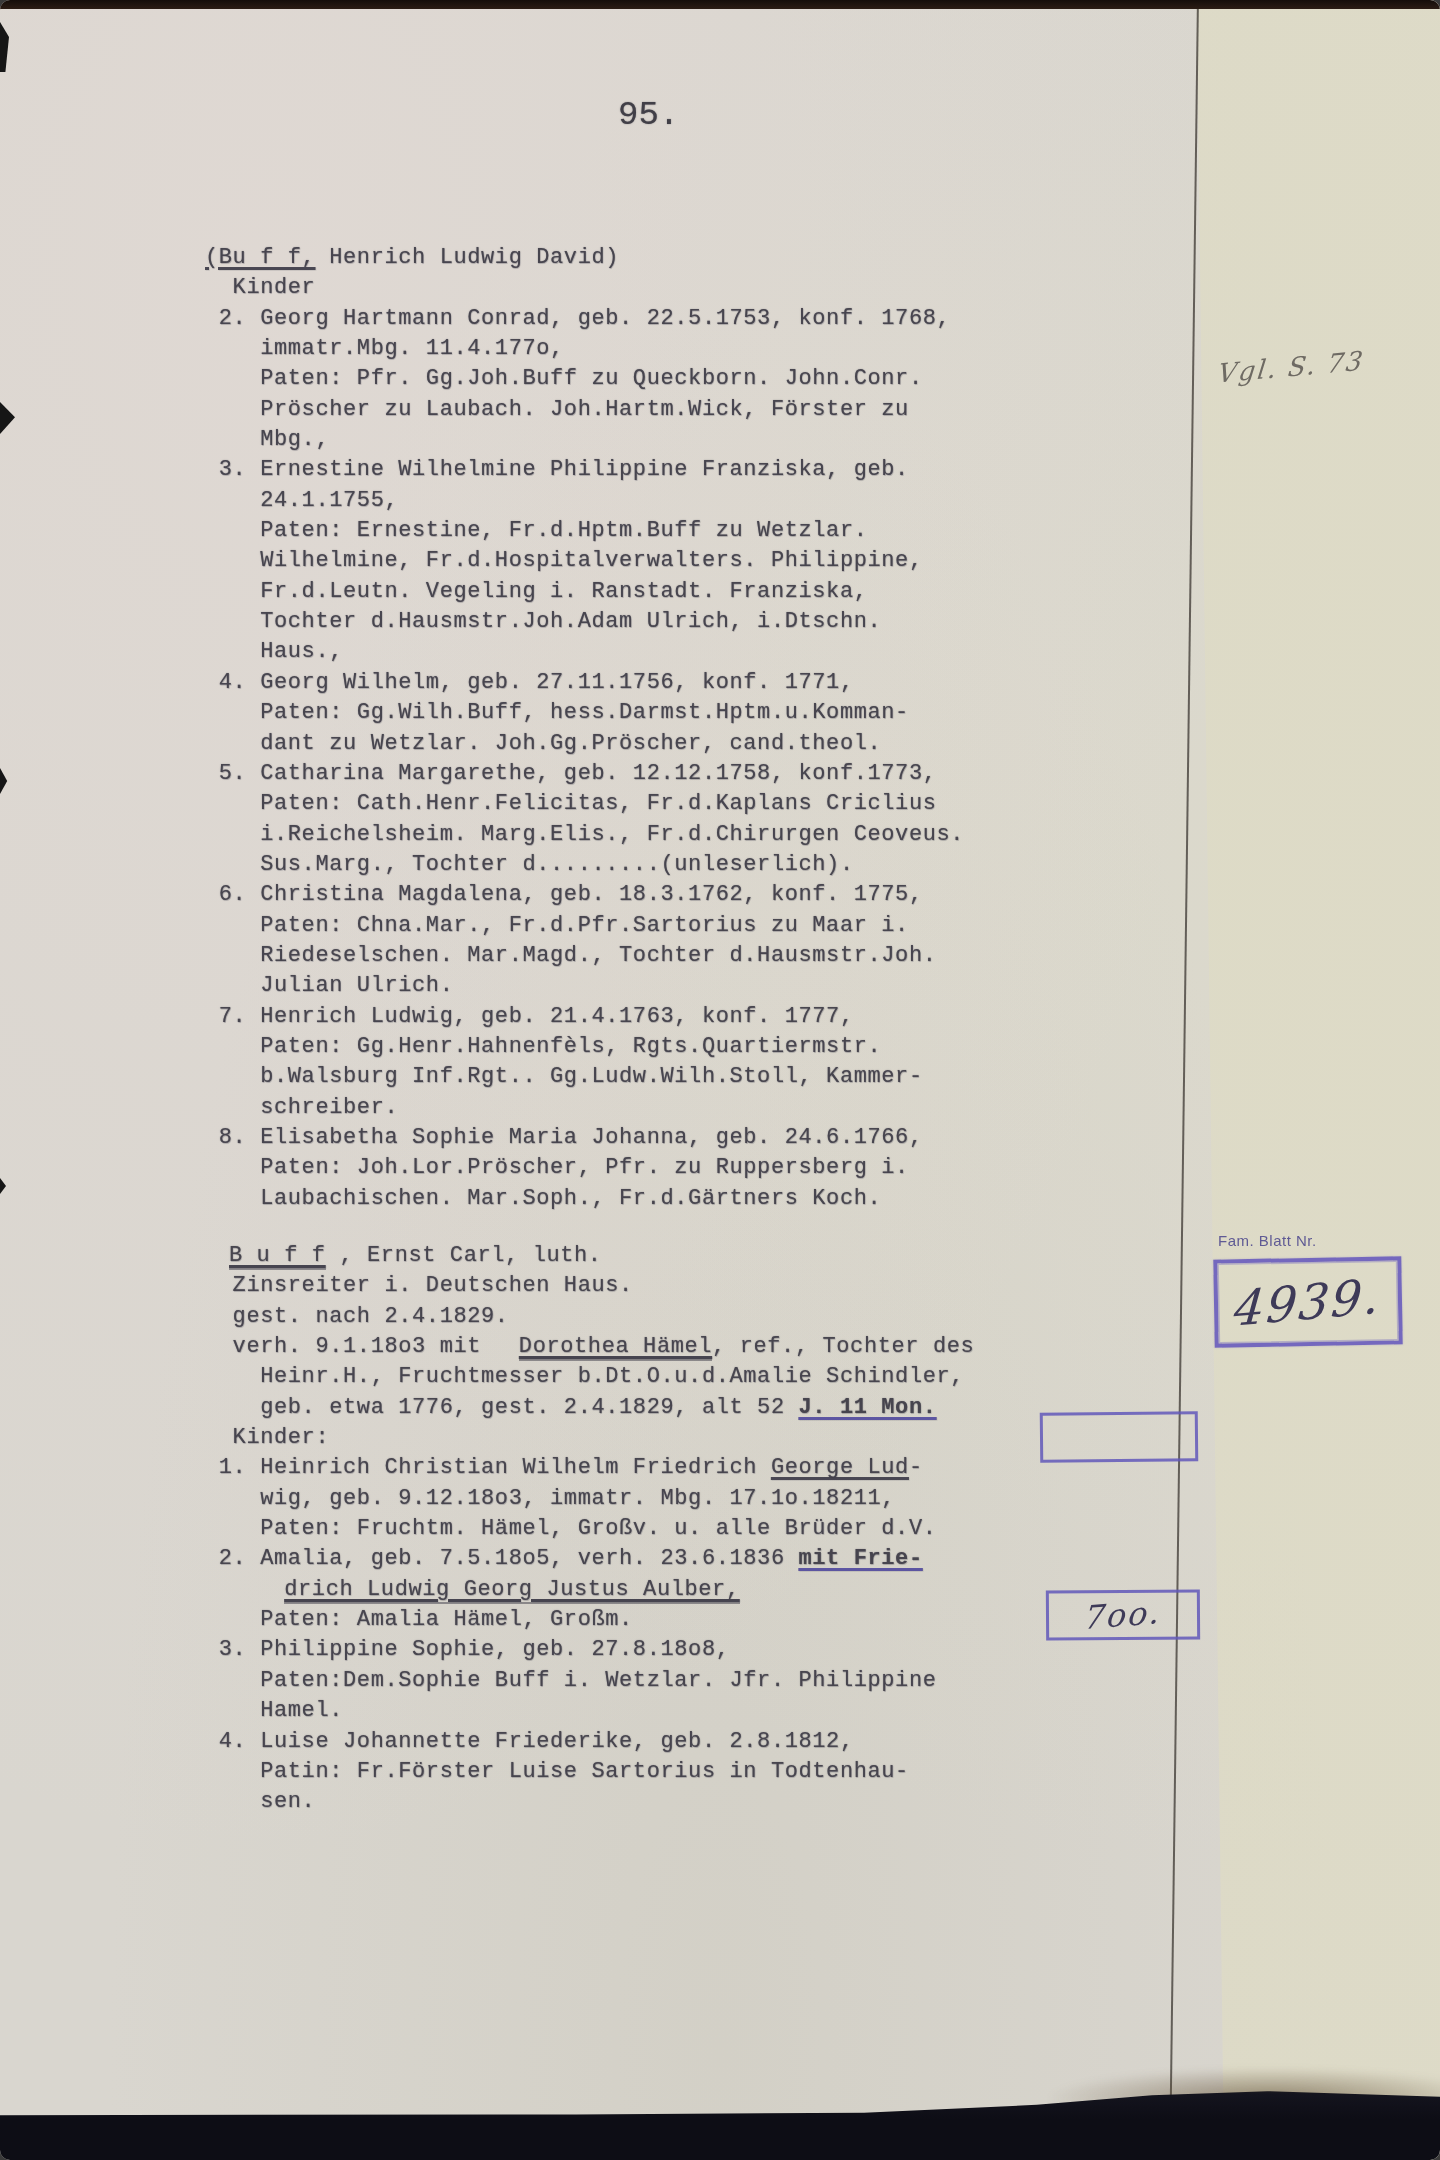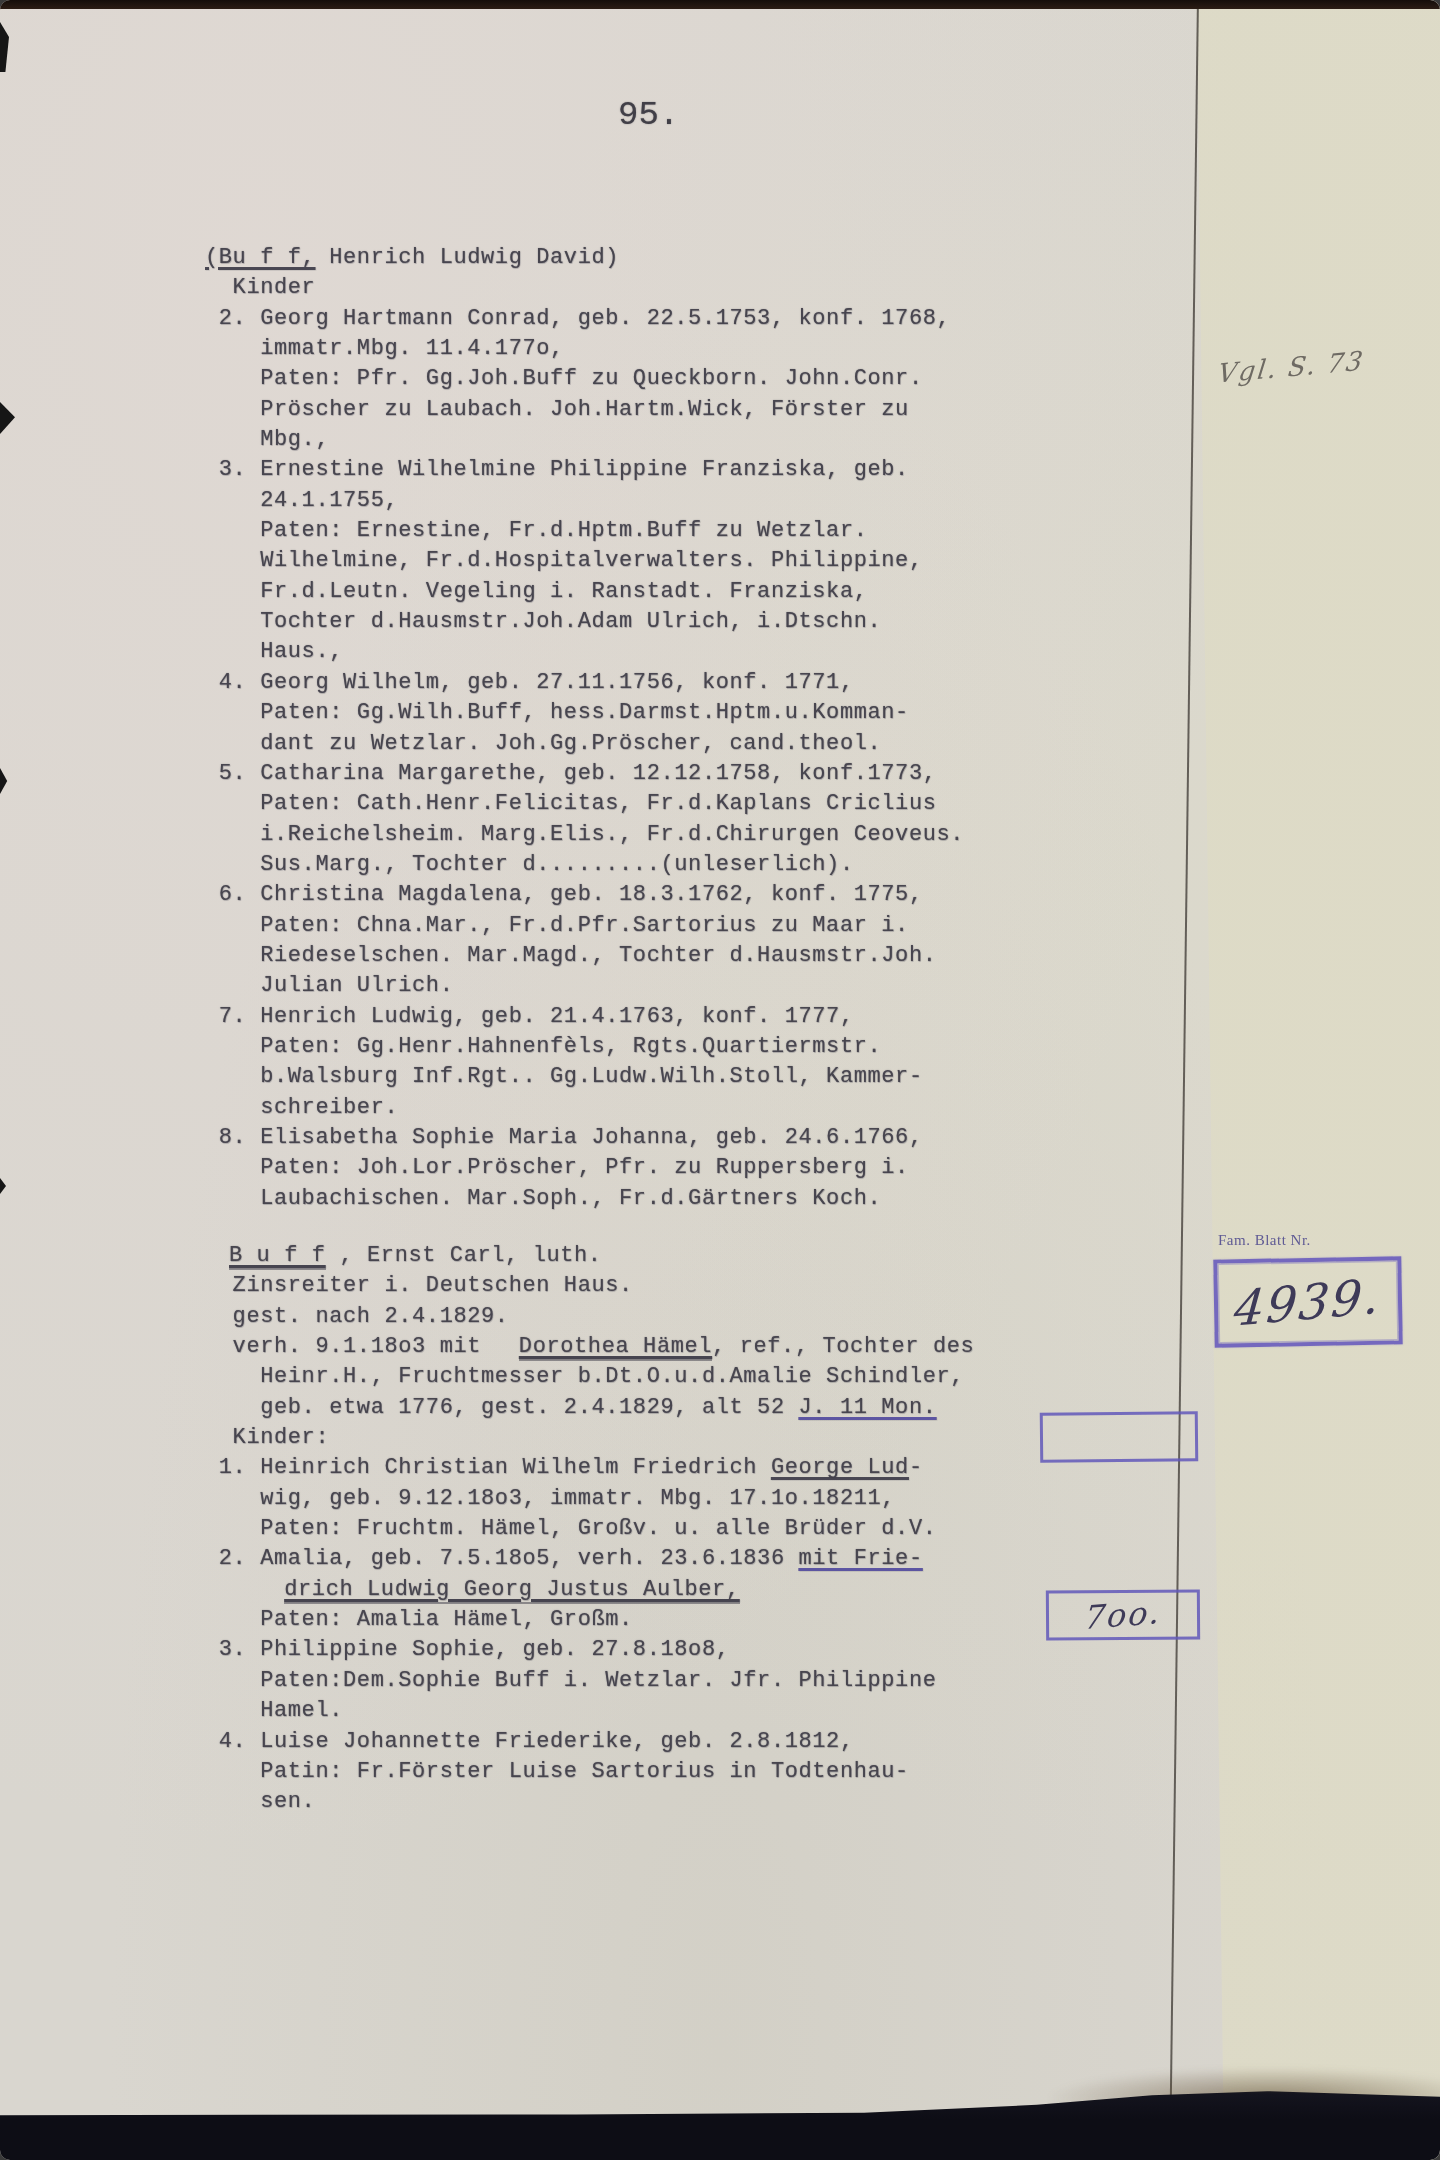--- a/index.html
+++ b/index.html
@@ -40,28 +40,28 @@
     font-family:"Liberation Mono","DejaVu Sans Mono",monospace;
     font-size:22px;line-height:30.35px;letter-spacing:0.6px;
     color:rgba(66,64,74,0.92);white-space:pre;
     text-shadow:0 0 1.2px rgba(70,68,82,0.6), 0.6px 0.6px 0 rgba(70,68,82,0.22);}
   .secA{top:243px;}
   .secB{top:1241px;}
   .tline{height:30.35px;}
   .seg-u{text-decoration:underline;text-decoration-thickness:2.5px;text-underline-offset:4px;text-decoration-color:rgba(62,60,72,0.8);}
   .seg-u2{text-decoration:underline;text-decoration-thickness:2.5px;text-underline-offset:4px;text-decoration-color:rgba(62,60,72,0.85);
     border-bottom:2px solid rgba(62,60,72,0.5);margin-left:24px;}
-  .seg-uink{text-decoration:underline;text-decoration-thickness:3px;text-underline-offset:4px;text-decoration-color:rgba(88,80,168,0.85);}
+  .seg-uink{text-decoration:underline;text-decoration-thickness:3px;text-underline-offset:4px;text-decoration-color:rgba(88,80,168,0.85);font-weight:bold;}
 
   
   .hwnote{position:absolute;left:1218px;top:352px;
     font-family:"DejaVu Serif", serif;font-style:italic;font-size:26px;color:#6e6a63;
     transform:rotate(-5deg) skewX(-12deg);letter-spacing:2px;white-space:nowrap;}
   .famlabel{position:absolute;left:1218px;top:1232px;
-    font-family:Liberation Serif, serif;font-size:15px;letter-spacing:0.5px;color:#5f5a94;}
+    font-family:Liberation Sans, sans-serif;font-size:15px;letter-spacing:0.5px;color:#5f5a94;}
   .stampbox{position:absolute;left:1214px;top:1258px;width:180px;height:80px;
     border:4px solid rgba(104,91,188,0.9);transform:rotate(-1deg);
     box-shadow:inset 0 0 0 1.5px rgba(104,91,188,0.35), 0 0 2px rgba(104,91,188,0.3);
     display:flex;align-items:center;justify-content:center;}
   .hwnum{font-family:"DejaVu Serif", serif;font-style:italic;font-size:48px;color:#3e3a58;
     transform:rotate(-4deg) skewX(-10deg);letter-spacing:2px;}
   .hwnum.small{font-size:32px;}
   .emptybox{position:absolute;left:1040px;top:1412px;width:152px;height:44px;
     border:3px solid rgba(98,88,186,0.85);transform:rotate(-0.6deg);}
   .refbox{position:absolute;left:1046px;top:1590px;width:148px;height:44px;

